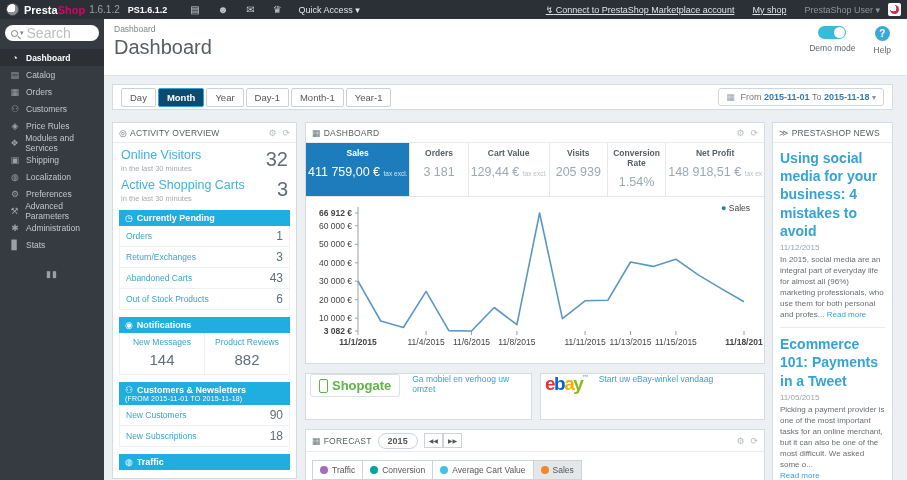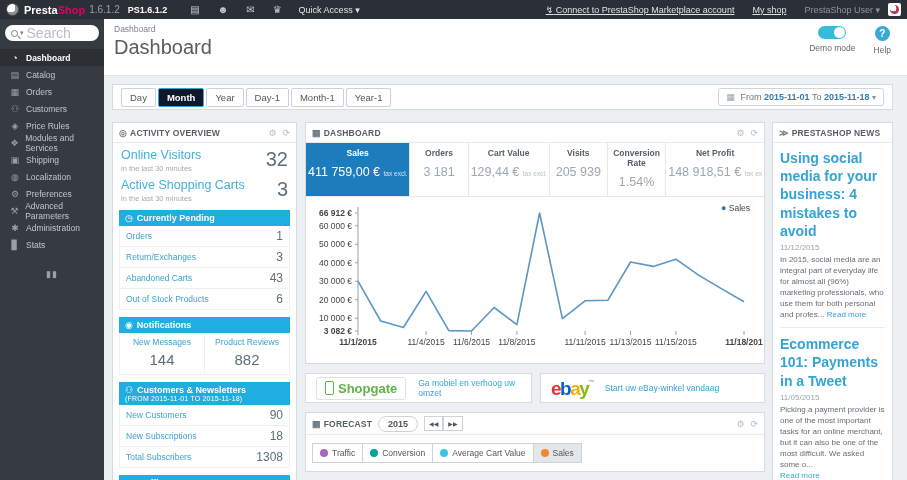--- a/index.html
+++ b/index.html
@@ -39,31 +39,31 @@
   .toggle { width:28px; height:13px; background:#35bcd8; border-radius:8px; position:relative; margin:0 auto; cursor:pointer; }
   .toggle::after { content:""; position:absolute; right:1px; top:1px; width:11px; height:11px; background:#fff; border-radius:50%; }
   .tool-lbl { font-size:8.5px; color:#5f686e; margin-top:4px; }
   .help-circ { width:15px; height:15px; border-radius:50%; background:#3ba9d6; color:#fff; font-weight:bold; font-size:10px; line-height:15px; margin:0 auto; cursor:pointer; }
   
   .content { position:absolute; left:104px; top:76px; width:803px; bottom:0; padding:8px 14px 0 8px; overflow:hidden; }
   .panel { background:#fff; border:1px solid #d5dce1; }
   .toolbar-panel { height:26px; display:flex; align-items:center; padding:0 8px; margin-bottom:12px; }
   .tab-group { display:flex; }
   .tab { font-size:9.5px; color:#555; border:1px solid #c9d2d8; background:#fff; padding:3px 8px; margin-right:2px; border-radius:2px; cursor:pointer; }
-  .tab.active { background:#0f172a; border-color:#2aa6da; color:#fff; font-weight:bold; }
+  .tab.active { background:#0c4a6e; border-color:#2aa6da; color:#fff; font-weight:bold; }
   .date-btn { margin-left:auto; border:1px solid #cdd6dc; border-radius:3px; background:#fff; font-size:9px; color:#777; padding:3px 7px; cursor:pointer; }
   .date-btn .cal { color:#9aa4ab; margin-right:3px; }
   .date-btn b { color:#2d7dbb; }
   .date-btn .caret { color:#8a949b; font-size:8px; }
   .cols { display:flex; }
   .col-a { width:185px; margin-right:8px; flex:none; }
   .col-b { width:460px; margin-right:7px; flex:none; }
   .col-c { width:121px; flex:none; }
   .p-head { height:20px; display:flex; align-items:center; padding:0 6px; border-bottom:1px solid #e8ecef; }
-  .p-title { font-size:8.5px; font-weight:bold; color:#555e63; letter-spacing:.2px; }
+  .p-title { font-size:8.5px; font-weight:normal; color:#555e63; letter-spacing:.2px; }
   .p-title .pi { color:#6d777e; margin-right:3px; font-size:9px; }
   .p-tools { margin-left:auto; color:#b4bcc2; font-size:9px; display:flex; gap:6px; }
   .p-tools span { cursor:pointer; }
   
   .big-row { display:flex; align-items:flex-start; padding:6px 8px 0 8px; }
   .big-lbl { font-size:12.5px; color:#41b1de; cursor:pointer; line-height:1.1; }
   .big-sub { font-size:7.5px; color:#a4adb3; margin-top:1px; }
   .big-val { margin-left:auto; font-size:20px; color:#5f6f77; font-weight:300; line-height:1; }
   .sec-bar { background:#20ade0; color:#fff; margin:7px 6px 0 6px; padding:3px 6px; font-size:9px; font-weight:bold; }
   .sec-bar .si { margin-right:4px; font-weight:normal; }
@@ -86,21 +86,21 @@
   .m-val { font-size:12.5px; color:#9aa9b2; white-space:nowrap; }
   .m-suf { font-size:6.5px; color:#b6c1c8; }
   .m-cell.active { background:#1d7dbc; }
   .m-cell.active .m-lbl, .m-cell.active .m-val { color:#fff; }
   .m-cell.active .m-suf { color:#cfe3f0; }
   .chart-wrap { position:relative; padding:4px 6px 2px 2px; }
   .chart-legend { position:absolute; right:14px; top:6px; font-size:8.5px; color:#444; }
   .chart-legend .dot { color:#2779b0; font-size:9px; }
   
   .ads { display:flex; margin-top:9px; }
-  .ad { background:#fff; border:1px solid #d5dce1; height:30px; display:flex; align-items:center; padding:0 10px; }
+  .ad { background:#fff; border:1px solid #d5dce1; height:47px; display:flex; align-items:flex-start; padding:0 4px; }
   .ad-shopgate { width:227px; margin-right:8px; }
   .ad-ebay { width:225px; }
   .sg-logo { border:1px solid #dbe2e6; border-radius:3px; padding:3px 8px; display:flex; align-items:center; }
   .sg-phone { width:9px; height:14px; border:1.5px solid #5fb347; border-radius:2px; margin-right:4px; }
   .sg-text { color:#5fb347; font-size:13px; font-weight:bold; }
   .ad-link { color:#35a3d4; font-size:8.5px; margin-left:12px; cursor:pointer; }
   .ebay-logo { font-size:19px; font-weight:bold; letter-spacing:-1.5px; line-height:1; }
   .ebay-tm { font-size:6px; color:#999; vertical-align:top; }
   
   .forecast { margin-top:9px; }
@@ -301,24 +301,20 @@
 
         <div class="sec-bar"><span class="si">⚇</span><span>Customers &amp; Newsletters</span><div class="sec-sub">(FROM 2015-11-01 TO 2015-11-18)</div></div>
         <div class="a-rows">
           <div class="a-row">
               <span class="a-lbl">New Customers</span>
               <span class="a-val">90</span>
             </div>
           <div class="a-row">
               <span class="a-lbl">New Subscriptions</span>
               <span class="a-val">18</span>
-            </div>
-          <div class="a-row">
-              <span class="a-lbl">Total Subscribers</span>
-              <span class="a-val">1308</span>
             </div>
         </div>
 
         <div class="sec-bar"><span class="si">◍</span><span>Traffic</span></div>
 
       </div>
     </div>
 
     <div class="col-b">
       <div class="panel">

